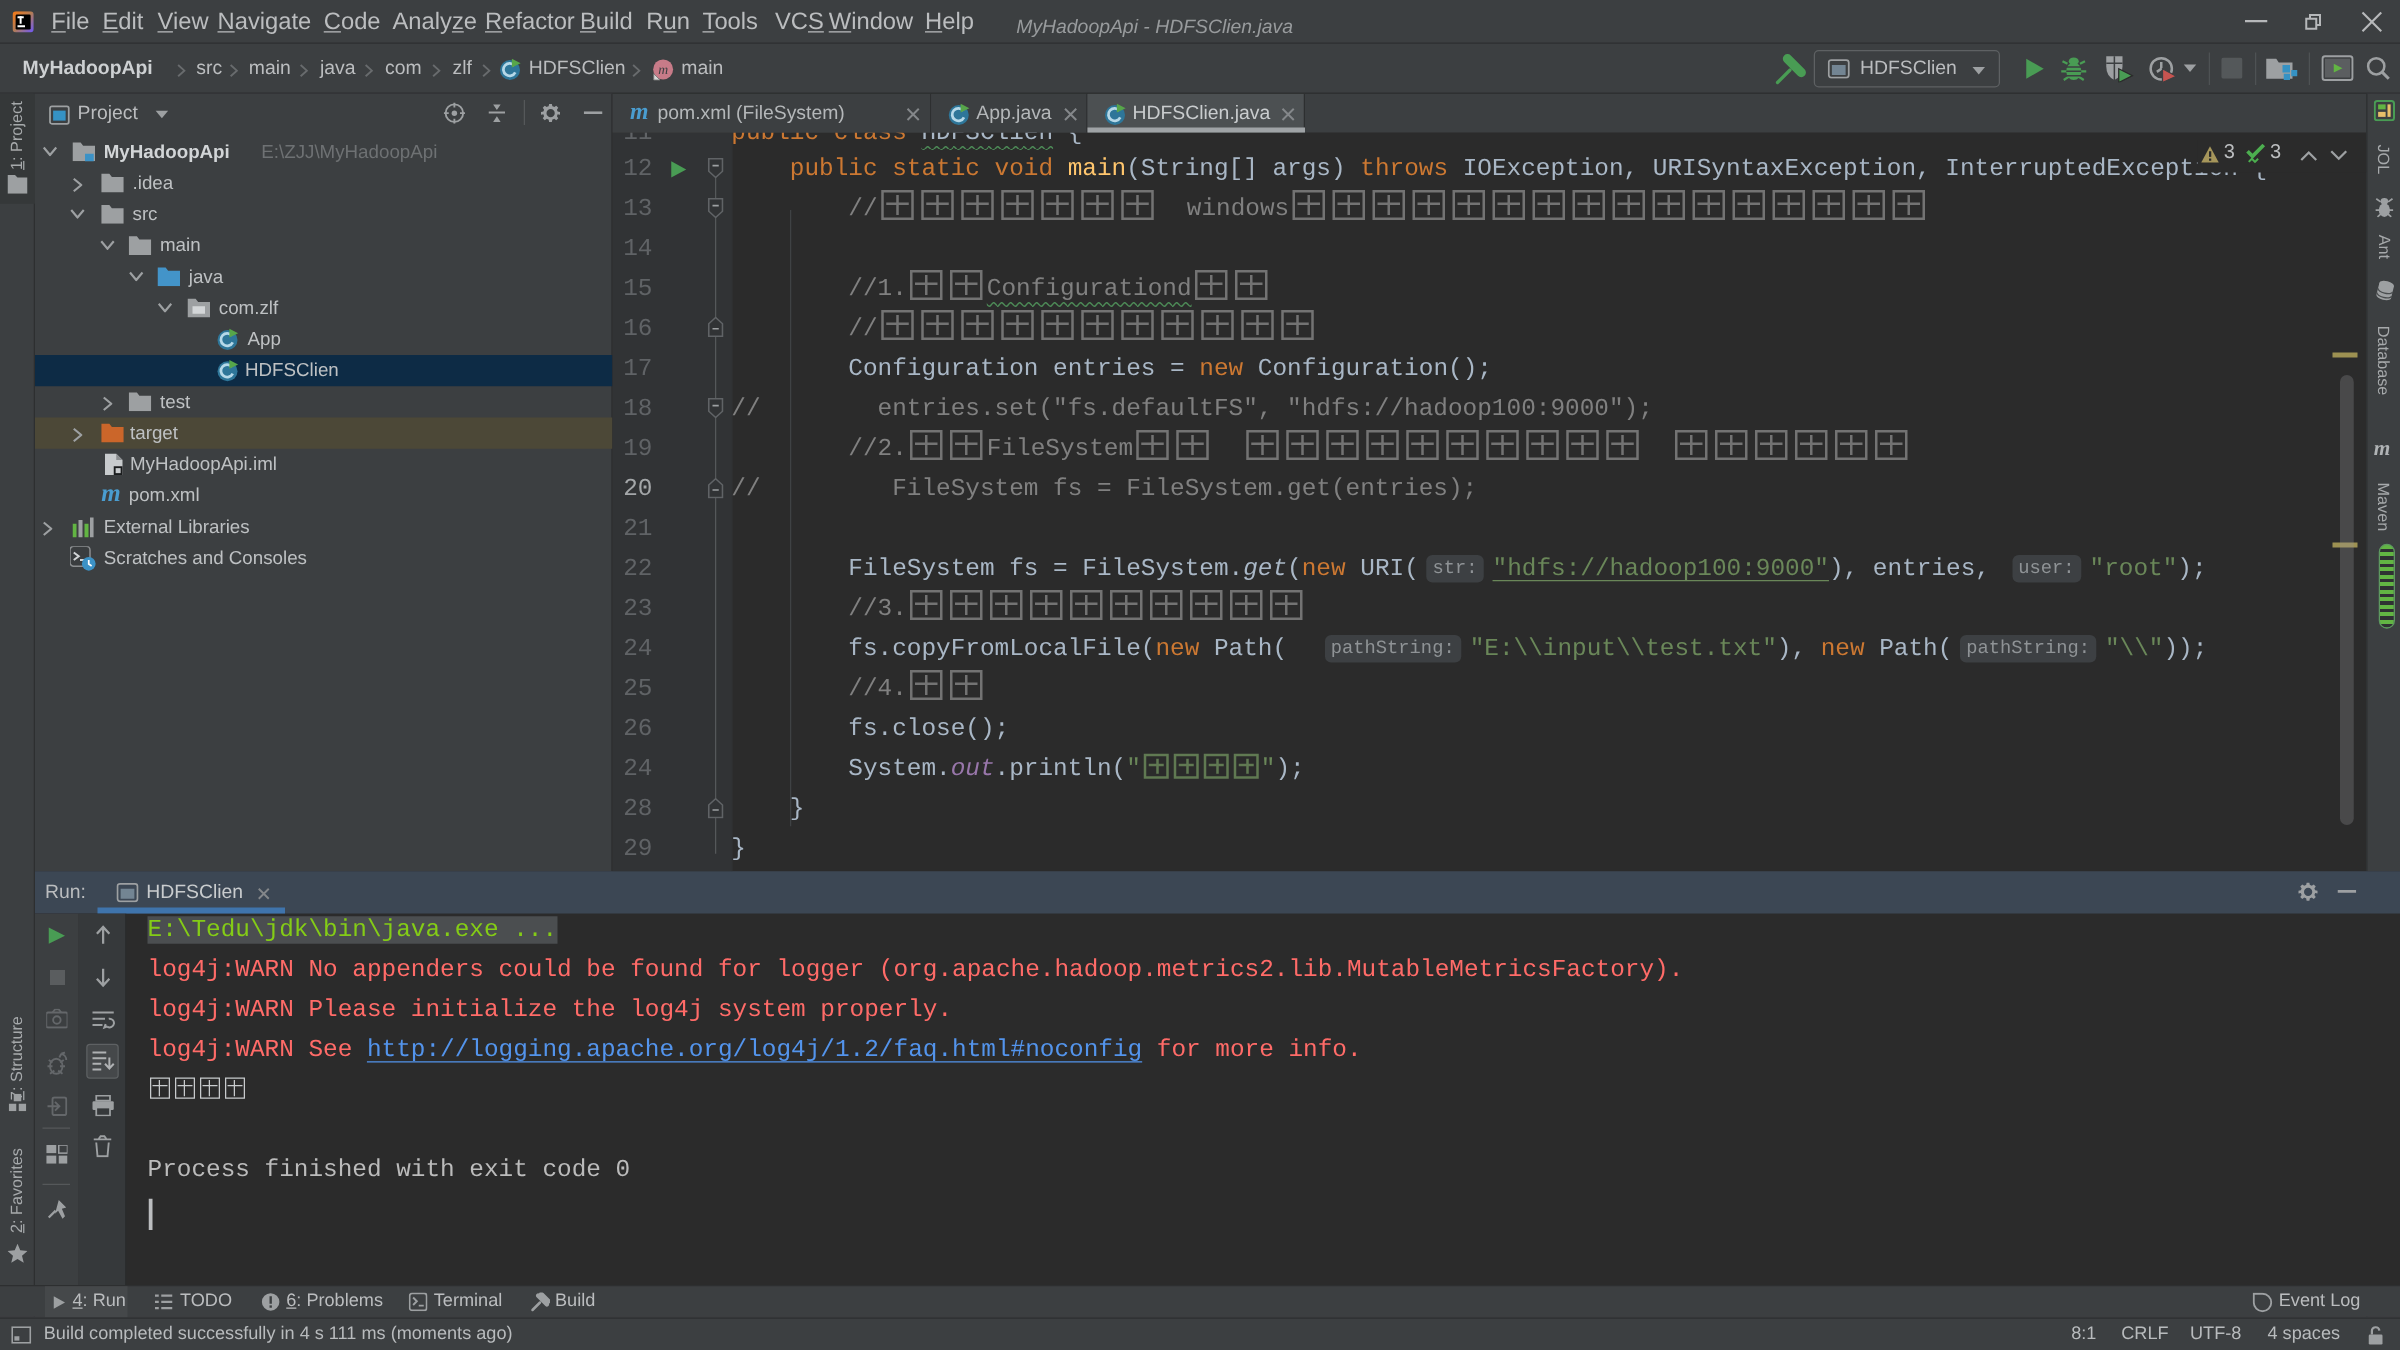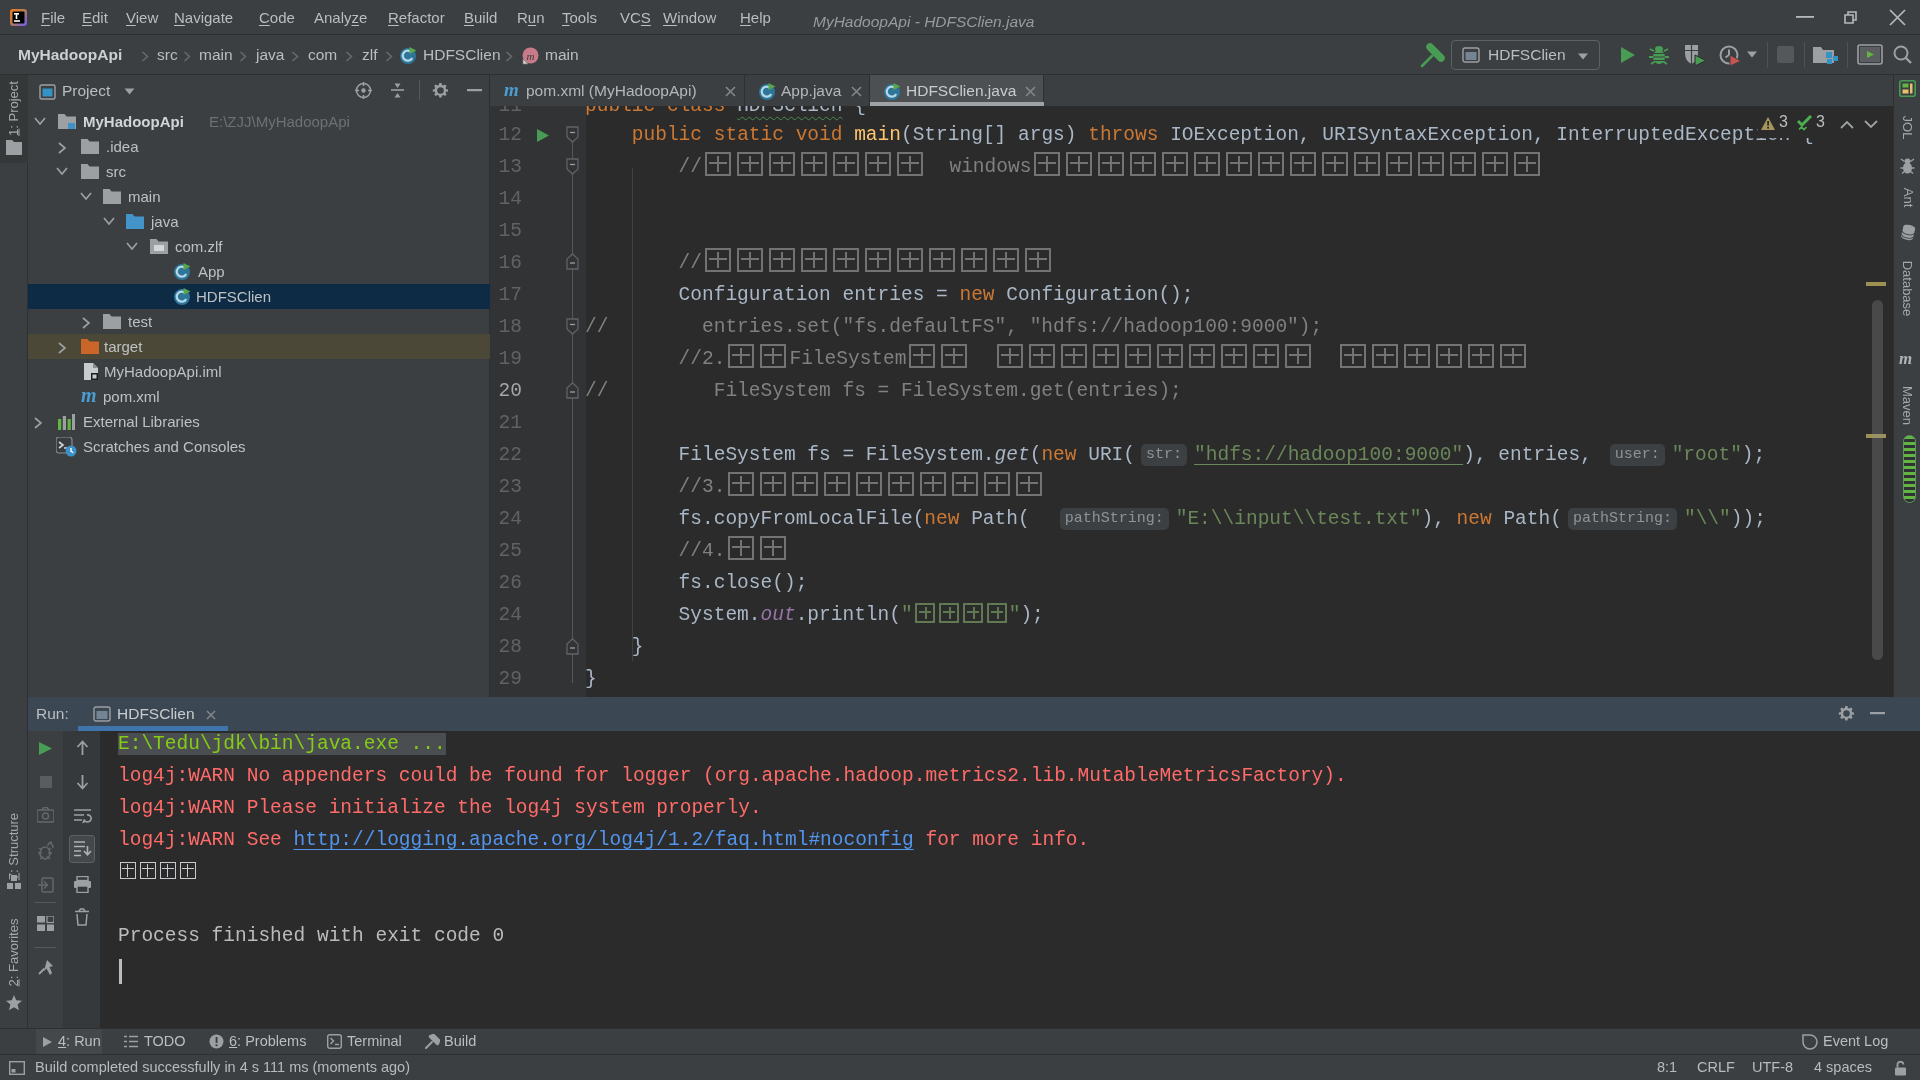--- a/index.html
+++ b/index.html
@@ -1,19 +1,19 @@
 <!DOCTYPE html>
 <html><head><meta charset="utf-8"><style>
 html,body{margin:0;padding:0;width:1920px;height:1080px;overflow:hidden;background:#2b2b2b;}
 *{box-sizing:border-box;}
 body{font-family:"Liberation Sans",sans-serif;color:#bbbbbb;}
 #root{position:relative;width:1920px;height:1080px;background:#3c3f41;}
 
 #titlebar{position:absolute;left:0;top:0;width:1920px;height:35px;background:#3c3f41;border-bottom:1px solid #2d2f30;}
-.menu{position:absolute;top:0;height:19px;line-height:35px;font-size:15px;color:#bbbdbf;}
+.menu{position:absolute;top:0;height:19px;line-height:35px;font-size:19px;color:#bbbdbf;}
 .menu u{text-decoration:underline;text-underline-offset:2px;}
 #wintitle{position:absolute;top:4px;height:24px;line-height:35px;font-size:15.5px;color:#989b9d;font-style:italic;}
 
 #navbar{position:absolute;left:0;top:36px;width:1920px;height:39px;background:#3c3f41;border-bottom:1px solid #2d2f30;}
 .crumb{position:absolute;top:0;height:38px;line-height:38px;font-size:15.5px;color:#bbbdbf;}
 
 #leftstripe{position:absolute;left:0;top:75px;width:28px;height:978px;background:#3c3f41;border-right:1px solid #2d2f30;}
 .vtext{position:absolute;font-size:13px;color:#a6a9ab;white-space:nowrap;transform:rotate(-90deg);transform-origin:center;}
 .vtext2{position:absolute;font-size:13px;color:#a6a9ab;white-space:nowrap;transform:rotate(90deg);transform-origin:center;}
 
@@ -430,20 +430,21 @@
           <path d="M4 10 h5" stroke="#9da0a2" stroke-width="1.3"></path>
         </svg>
 <svg class="icon" style="left:76px;top:532px" width="13" height="17" viewBox="0 0 13 17">
           <path d="M1 16 h11 V6 l-5.5-5 L1 6 Z" fill="#313335" stroke="#606366" stroke-width="1.3"></path>
           <path d="M4 10 h5" stroke="#9da0a2" stroke-width="1.3"></path>
         </svg>
 
 <div class="cl" style="top:-16px"><span class="kw">public class </span><span class="wavyg">HDFSClien</span> {</div>
 <div class="cl" style="top:13px">    <span class="kw">public static void </span><span class="fn">main</span>(String[] args) <span class="kw">throws </span>IOException, URISyntaxException, InterruptedException {</div>
 <div class="cl cm" style="top:45px">        //<i class="cj"></i><i class="cj"></i><i class="cj"></i><i class="cj"></i><i class="cj"></i><i class="cj"></i><i class="cj"></i>  windows<i class="cj"></i><i class="cj"></i><i class="cj"></i><i class="cj"></i><i class="cj"></i><i class="cj"></i><i class="cj"></i><i class="cj"></i><i class="cj"></i><i class="cj"></i><i class="cj"></i><i class="cj"></i><i class="cj"></i><i class="cj"></i><i class="cj"></i><i class="cj"></i></div>
+<div class="cl cm" style="top:109px">        //1.<i class="cj"></i><i class="cj"></i><span class="wavyg">Configurationd</span><i class="cj"></i><i class="cj"></i></div>
 <div class="cl cm" style="top:141px">        //<i class="cj"></i><i class="cj"></i><i class="cj"></i><i class="cj"></i><i class="cj"></i><i class="cj"></i><i class="cj"></i><i class="cj"></i><i class="cj"></i><i class="cj"></i><i class="cj"></i></div>
 <div class="cl" style="top:173px">        Configuration entries = <span class="kw">new</span> Configuration();</div>
 <div class="cl cm" style="top:205px">//        entries.set("fs.defaultFS", "hdfs://hadoop100:9000");</div>
 <div class="cl cm" style="top:237px">        //2.<i class="cj"></i><i class="cj"></i>FileSystem<i class="cj"></i><i class="cj"></i>  <i class="cj"></i><i class="cj"></i><i class="cj"></i><i class="cj"></i><i class="cj"></i><i class="cj"></i><i class="cj"></i><i class="cj"></i><i class="cj"></i><i class="cj"></i>  <i class="cj"></i><i class="cj"></i><i class="cj"></i><i class="cj"></i><i class="cj"></i><i class="cj"></i></div>
 <div class="cl cm" style="top:269px"><span class="wavyy">//         FileSystem fs = FileSystem.get(entries);</span></div>
 <div class="cl" style="top:333px">        FileSystem fs = FileSystem.<span class="it">get</span>(<span class="kw">new</span> URI(<span class="hint">str:</span><span class="st" style="text-decoration:underline;text-underline-offset:4px">"hdfs://hadoop100:9000"</span>), entries, <span class="hint">user:</span><span class="st">"root"</span>);</div>
 <div class="cl cm" style="top:365px">        //3.<i class="cj"></i><i class="cj"></i><i class="cj"></i><i class="cj"></i><i class="cj"></i><i class="cj"></i><i class="cj"></i><i class="cj"></i><i class="cj"></i><i class="cj"></i></div>
 <div class="cl" style="top:397px">        fs.copyFromLocalFile(<span class="kw">new</span> Path(<span class="hint" style="margin-left:30px">pathString:</span><span class="st">"E:\\input\\test.txt"</span>), <span class="kw">new</span> Path(<span class="hint">pathString:</span><span class="st">"\\"</span>));</div>
 <div class="cl cm" style="top:429px">        //4.<i class="cj"></i><i class="cj"></i></div>
 <div class="cl" style="top:461px">        fs.close();</div>
@@ -471,21 +472,21 @@
           </svg>
 </div>
 
 <div style="position:absolute;left:1376px;top:176px;width:20px;height:4px;background:#9d9152;z-index:2"></div>
 <div style="position:absolute;left:1376px;top:328px;width:20px;height:4px;background:#9d9152;z-index:2"></div>
 <div style="position:absolute;left:1382px;top:194px;width:11px;height:360px;background:rgba(150,152,154,0.28);border-radius:6px;z-index:2"></div>
 </div>
 <div id="tabbar">
 <div class="tab" style="left:0;width:255px">
  <div class="icon" style="left:14px;top:4px;font:bold italic 19px 'Liberation Serif',serif;color:#4a9dd0">m</div>
- <span style="position:absolute;left:36px;top:1px">pom.xml (MyHadoopApi)</span>
+ <span style="position:absolute;left:36px;top:1px">pom.xml (FileSystem)</span>
  <svg class="icon" style="left:235px;top:11px" width="11" height="11" viewBox="0 0 11 11">
             <path d="M1 1 L10 10 M10 1 L1 10" stroke="#84878a" stroke-width="1.6"></path>
           </svg>
 </div>
 <div class="tab" style="left:255px;width:125px">
  <svg class="icon" style="left:13px;top:7px" width="19" height="19" viewBox="0 0 19 19">
             <circle cx="9" cy="10" r="8" fill="#2e7699"></circle>
             <path d="M12.6 6.5 a5 5 0 1 0 0.6 5.4" stroke="#b5d8e8" stroke-width="2.2" fill="none"></path>
             <path d="M10.5 1 L17.5 4.5 L10.5 8 Z" fill="#57a64a"></path>
           </svg>

